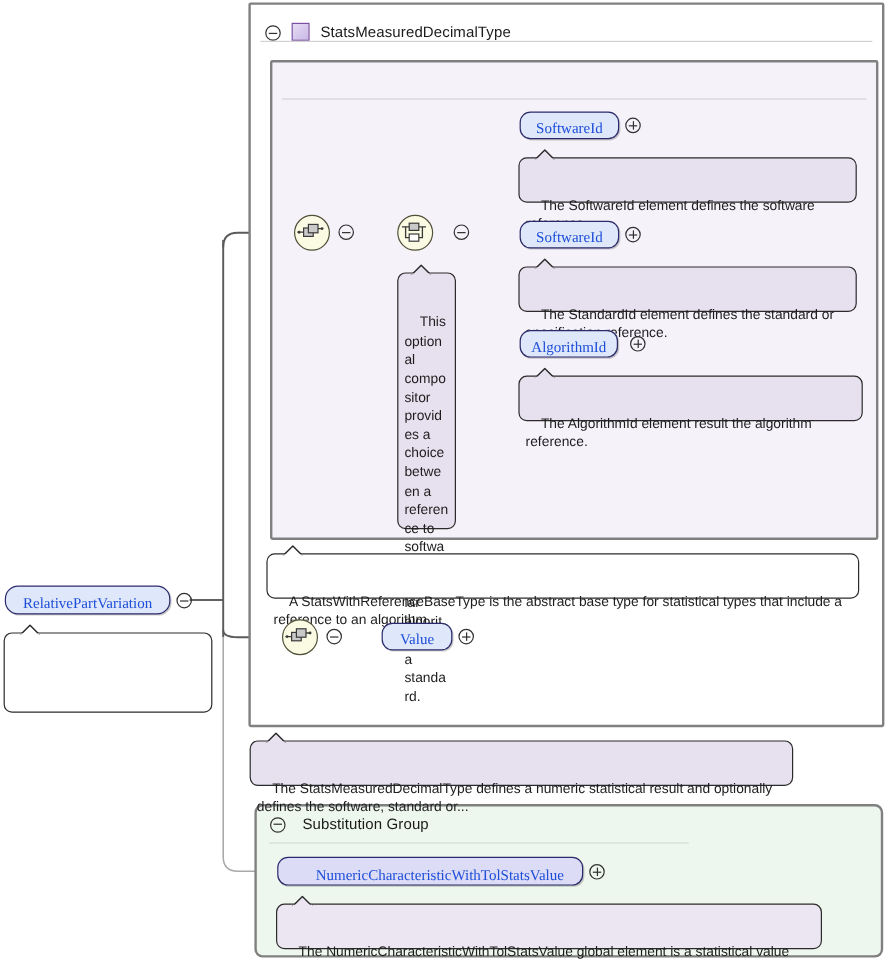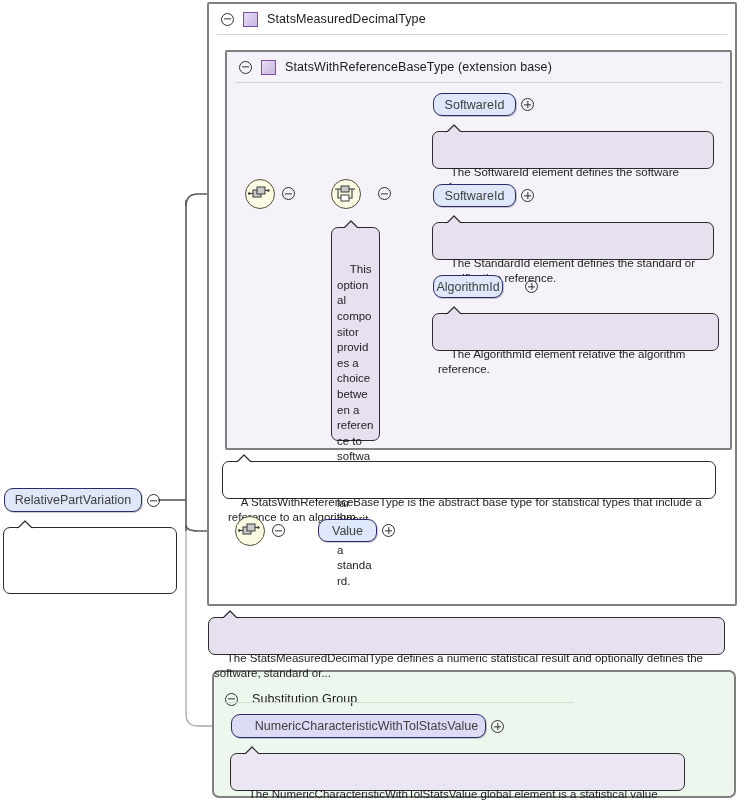--- a/index.html
+++ b/index.html
@@ -93,27 +93,28 @@
   }
 
   
   .elem {
     position: absolute;
     box-sizing: border-box;
     border: 1.3px solid #2b2b6b;
     border-radius: 9px;
     background: #dfe7fa;
     display: flex;
-    align-items: center;
+    align-items: flex-end;
     justify-content: center;
     padding: 0 10px;
     font-size: 12.5px;
-    color: #404040;
+    color: #1d4ed8;
     white-space: nowrap;
     box-shadow: 1px 1px 0 rgba(0,0,0,0.20);
+    font-family: Liberation Serif, serif;
   }
   .elem.global {
     background: #dcdcf7;
     padding-left: 26px;
   }
 
   
   .anno {
     position: absolute;
     box-sizing: border-box;
@@ -182,39 +183,34 @@
       <path d="M 266 531 L 278 531"></path>
       <path d="M 292 531 L 318 531"></path>
     </g>
 
     <g fill="none" stroke="#a9a9a9" stroke-width="1.3">
       <path d="M 186 531 L 186 714 Q 186 726 198 726 L 231 726"></path>
     </g>
   </svg>
 
   <div class="panel panel-outer" style="left:207px; top:2px; width:530px; height:604px;">
-    <div class="panel-header" style="width:526px;">
+    <div class="panel-header" style="width:526px;align-items:flex-end;">
       <span class="toggle"></span>
       <span class="type-square"></span>
       <span class="hdr-label">StatsMeasuredDecimalType</span>
     </div>
     <div class="panel-divider" style="left:8px; top:30px; width:510px;"></div>
   </div>
 
   <div class="panel panel-inner" style="left:225px; top:50px; width:507px; height:400px;">
-    <div class="panel-header" style="width:503px;">
-      <span class="toggle"></span>
-      <span class="type-square"></span>
-      <span class="hdr-label">StatsWithReferenceBaseType (extension base)</span>
-    </div>
     <div class="panel-divider" style="left:8px; top:30px; width:487px;"></div>
   </div>
 
   <div class="panel panel-subst" style="left:212px; top:670px; width:524px; height:128px;">
-    <div class="panel-header" style="width:520px; padding-left:11px;margin-top:12px;">
+    <div class="panel-header" style="width:520px; padding-left:11px;">
       <span class="toggle"></span>
       <span class="hdr-label" style="margin-left:5px;">Substitution Group</span>
     </div>
     <div class="panel-divider" style="left:10px; top:30px; width:350px; background:#cfe0cf;"></div>
   </div>
 
   <div class="compositor" style="left:245px; top:179px;">
     <svg width="26" height="26" viewBox="0 0 26 26" style="display:block;">
       <g stroke="#3a3a3a" stroke-width="1" fill="#c9c9c9">
         <rect x="7" y="10" width="8" height="7"></rect>
@@ -273,30 +269,30 @@
   </div>
   <div class="toggle plus" style="position:absolute; left:521px; top:189px;"></div>
   <div class="anno" style="left:432px; top:222px; width:282px; height:38px;">
     <svg class="tail-svg" width="18" height="9" viewBox="0 0 18 9" style="left:12px; top:-8px;">
       <path d="M 1 9 L 9 1 L 17 9" fill="#e7e0ef" stroke="#2b2b2b" stroke-width="1.2" stroke-linejoin="round"></path>
       <path d="M 1 9 L 17 9" stroke="#e7e0ef" stroke-width="2"></path>
     </svg>
     <span>The StandardId element defines the standard or specification reference.</span>
   </div>
 
-  <div class="elem" style="left:433px; top:275px; width:70px; height:23px;">
+  <div class="elem" style="left:433px; top:275px; width:82px; height:23px;">
     <span>AlgorithmId</span>
   </div>
   <div class="toggle plus" style="position:absolute; left:525px; top:280px;"></div>
   <div class="anno" style="left:432px; top:313px; width:287px; height:38px;">
     <svg class="tail-svg" width="18" height="9" viewBox="0 0 18 9" style="left:12px; top:-8px;">
       <path d="M 1 9 L 9 1 L 17 9" fill="#e7e0ef" stroke="#2b2b2b" stroke-width="1.2" stroke-linejoin="round"></path>
       <path d="M 1 9 L 17 9" stroke="#e7e0ef" stroke-width="2"></path>
     </svg>
-    <span>The AlgorithmId element relative the algorithm reference.</span>
+    <span>The AlgorithmId element result the algorithm reference.</span>
   </div>
 
   <div class="anno white" style="left:222px; top:461px; width:494px; height:38px;">
     <svg class="tail-svg" width="18" height="9" viewBox="0 0 18 9" style="left:12px; top:-8px;">
       <path d="M 1 9 L 9 1 L 17 9" fill="#ffffff" stroke="#2b2b2b" stroke-width="1.2" stroke-linejoin="round"></path>
       <path d="M 1 9 L 17 9" stroke="#ffffff" stroke-width="2"></path>
     </svg>
     <span>A StatsWithReferenceBaseType is the abstract base type for statistical types that include a reference to an algorithm,...</span>
   </div>
 
@@ -316,41 +312,41 @@
       </g>
     </svg>
   </div>
   <div class="toggle" style="position:absolute; left:272px; top:524px;"></div>
 
   <div class="elem" style="left:318px; top:519px; width:59px; height:23px;">
     <span>Value</span>
   </div>
   <div class="toggle plus" style="position:absolute; left:382px; top:524px;"></div>
 
-  <div class="anno" style="left:208px; top:617px; width:517px; height:38px;">
+  <div class="anno" style="left:208px; top:617px; width:453px; height:38px;">
     <svg class="tail-svg" width="18" height="9" viewBox="0 0 18 9" style="left:12px; top:-8px;">
       <path d="M 1 9 L 9 1 L 17 9" fill="#e7e0ef" stroke="#2b2b2b" stroke-width="1.2" stroke-linejoin="round"></path>
       <path d="M 1 9 L 17 9" stroke="#e7e0ef" stroke-width="2"></path>
     </svg>
     <span>The StatsMeasuredDecimalType defines a numeric statistical result and optionally defines the software, standard or...</span>
   </div>
 
   <div class="elem global" style="left:231px; top:714px; width:255px; height:24px;">
     <span>NumericCharacteristicWithTolStatsValue</span>
   </div>
   <div class="toggle plus" style="position:absolute; left:491px; top:720px;"></div>
   <div class="anno greenish" style="left:230px; top:753px; width:455px; height:38px;">
     <svg class="tail-svg" width="18" height="9" viewBox="0 0 18 9" style="left:12px; top:-8px;">
       <path d="M 1 9 L 9 1 L 17 9" fill="#ece6f2" stroke="#2b2b2b" stroke-width="1.2" stroke-linejoin="round"></path>
       <path d="M 1 9 L 17 9" stroke="#ece6f2" stroke-width="2"></path>
     </svg>
     <span>The NumericCharacteristicWithTolStatsValue global element is a statistical value applicable to a numeric characteristic...</span>
   </div>
 
-  <div class="elem" style="left:4px; top:488px; width:138px; height:24px;">
+  <div class="elem" style="left:4px; top:488px; width:138px; height:24px;border-radius:11px;">
     <span>RelativePartVariation</span>
   </div>
   <div class="toggle" style="position:absolute; left:147px; top:494px;"></div>
   <div class="anno white" style="left:3px; top:527px; width:174px; height:67px;">
     <svg class="tail-svg" width="18" height="9" viewBox="0 0 18 9" style="left:12px; top:-8px;">
       <path d="M 1 9 L 9 1 L 17 9" fill="#ffffff" stroke="#2b2b2b" stroke-width="1.2" stroke-linejoin="round"></path>
       <path d="M 1 9 L 17 9" stroke="#ffffff" stroke-width="2"></path>
     </svg>
   </div>
 

